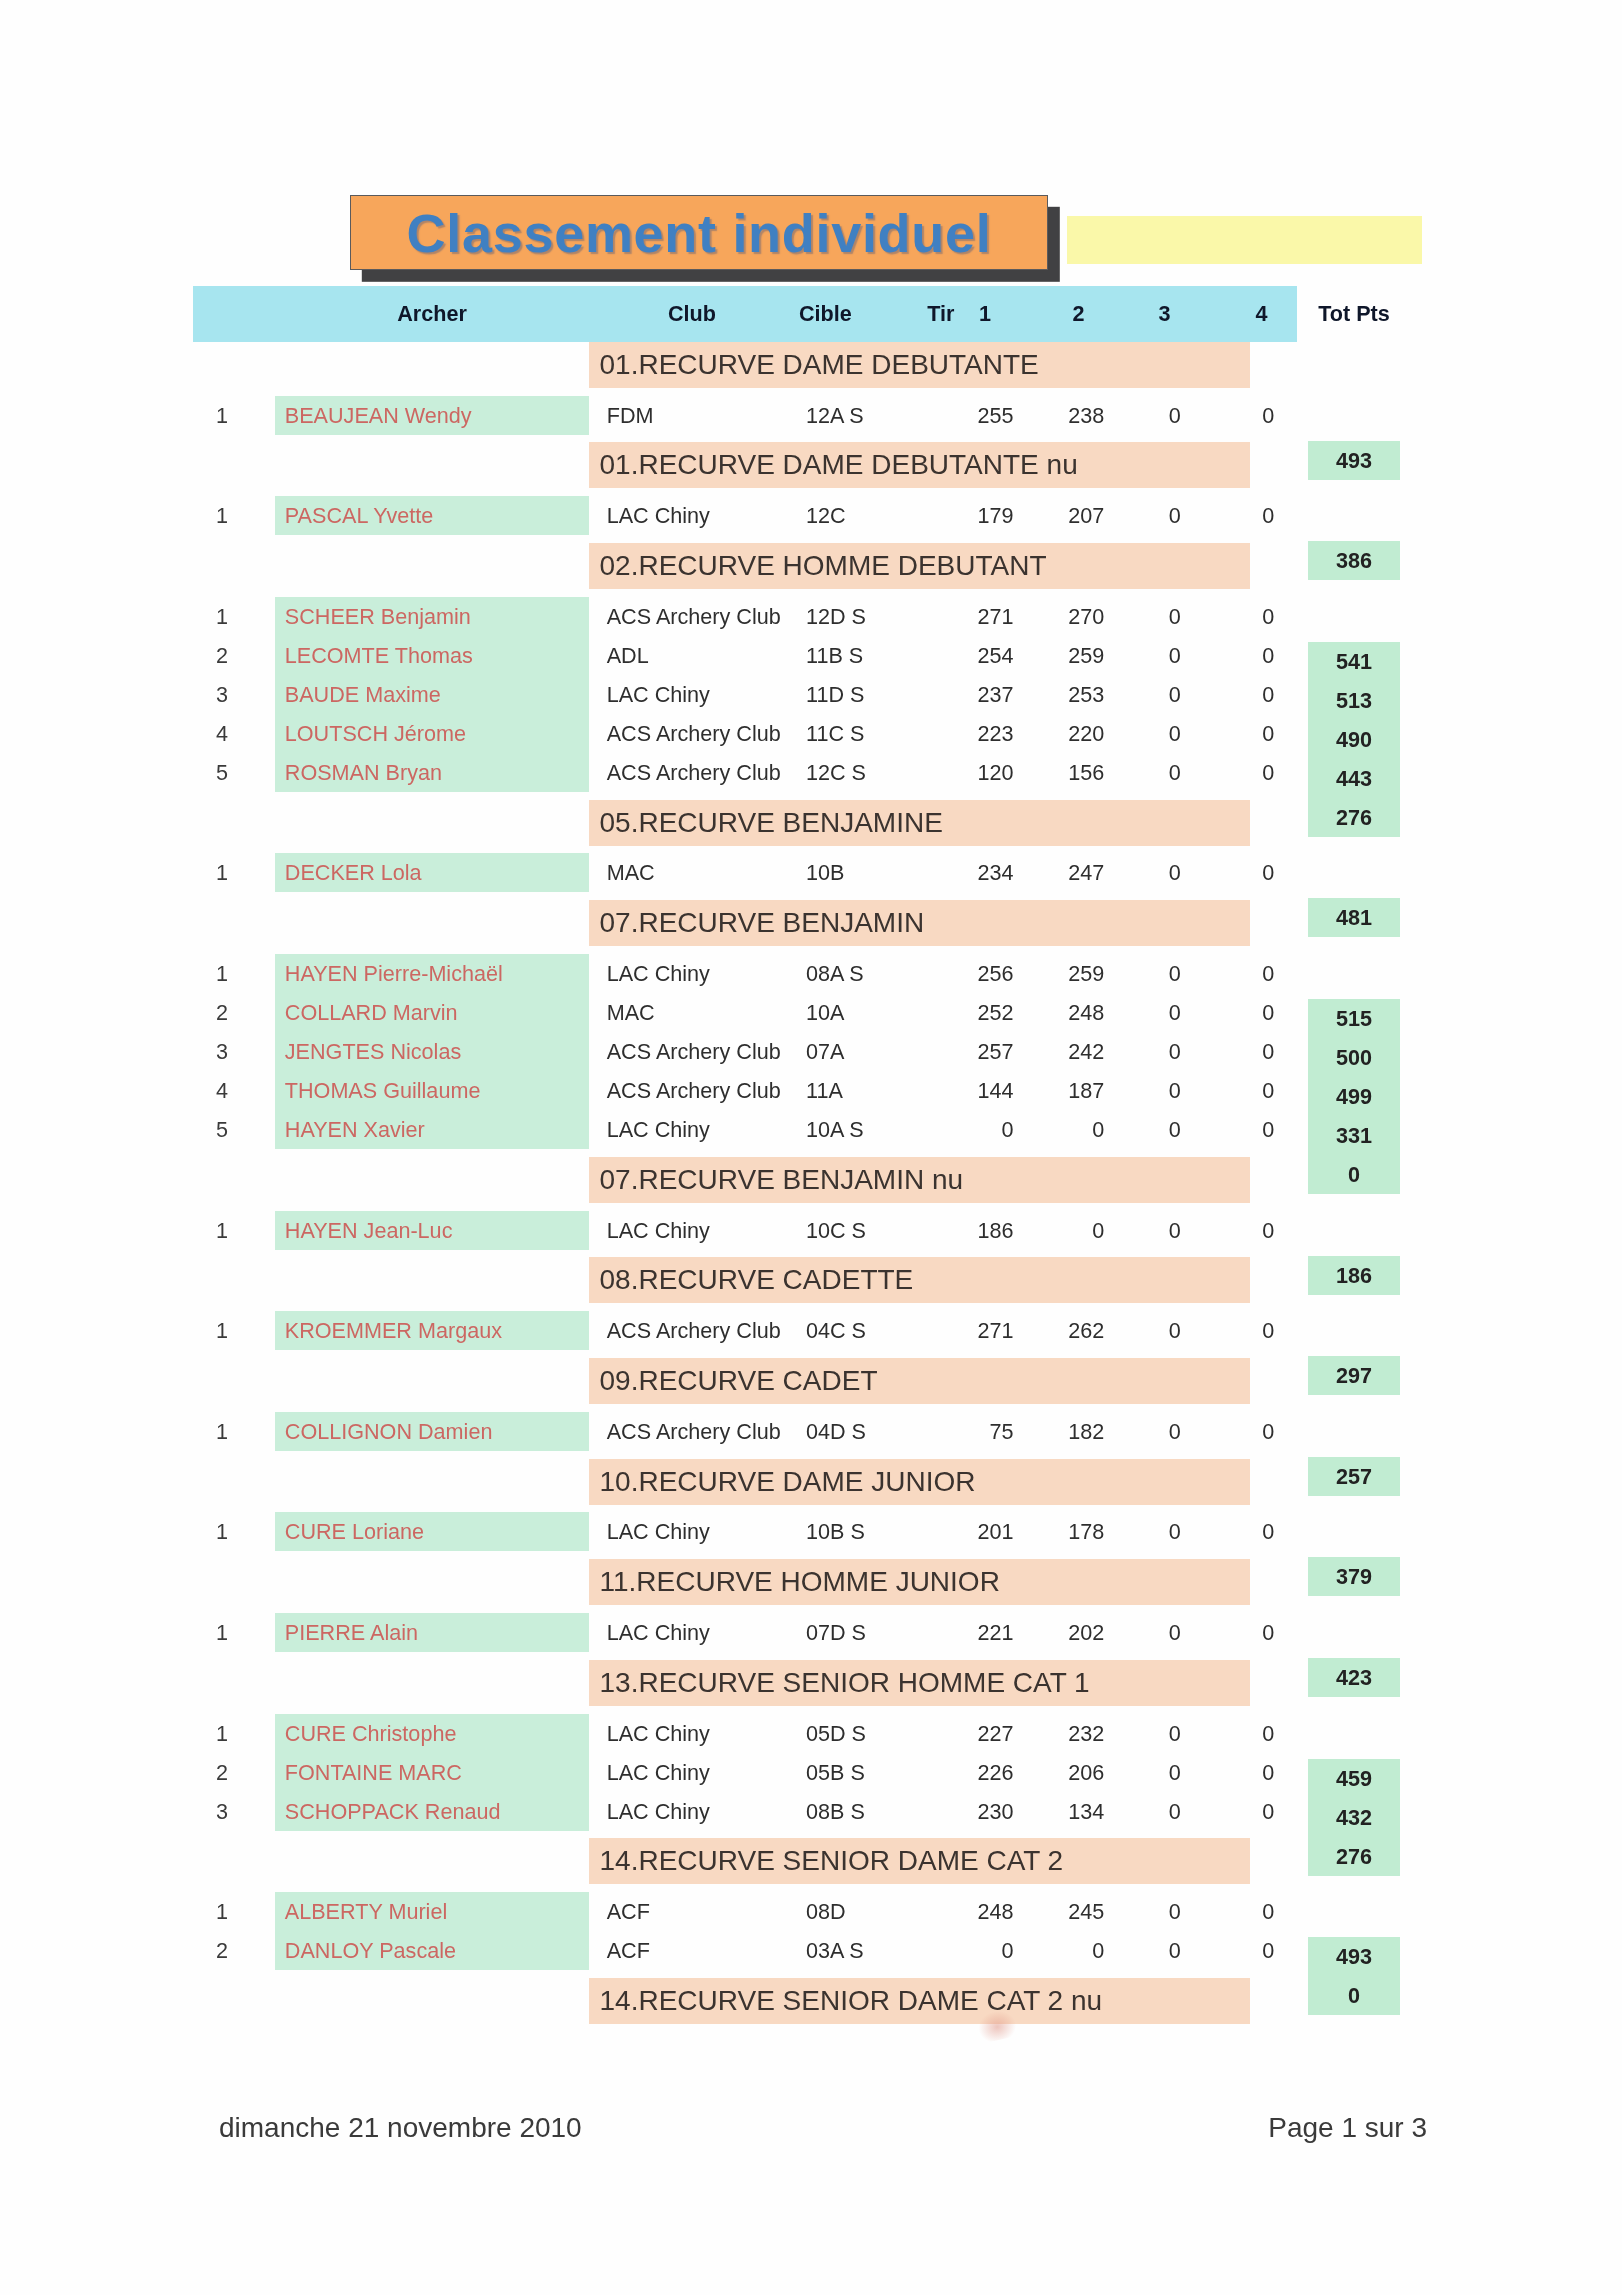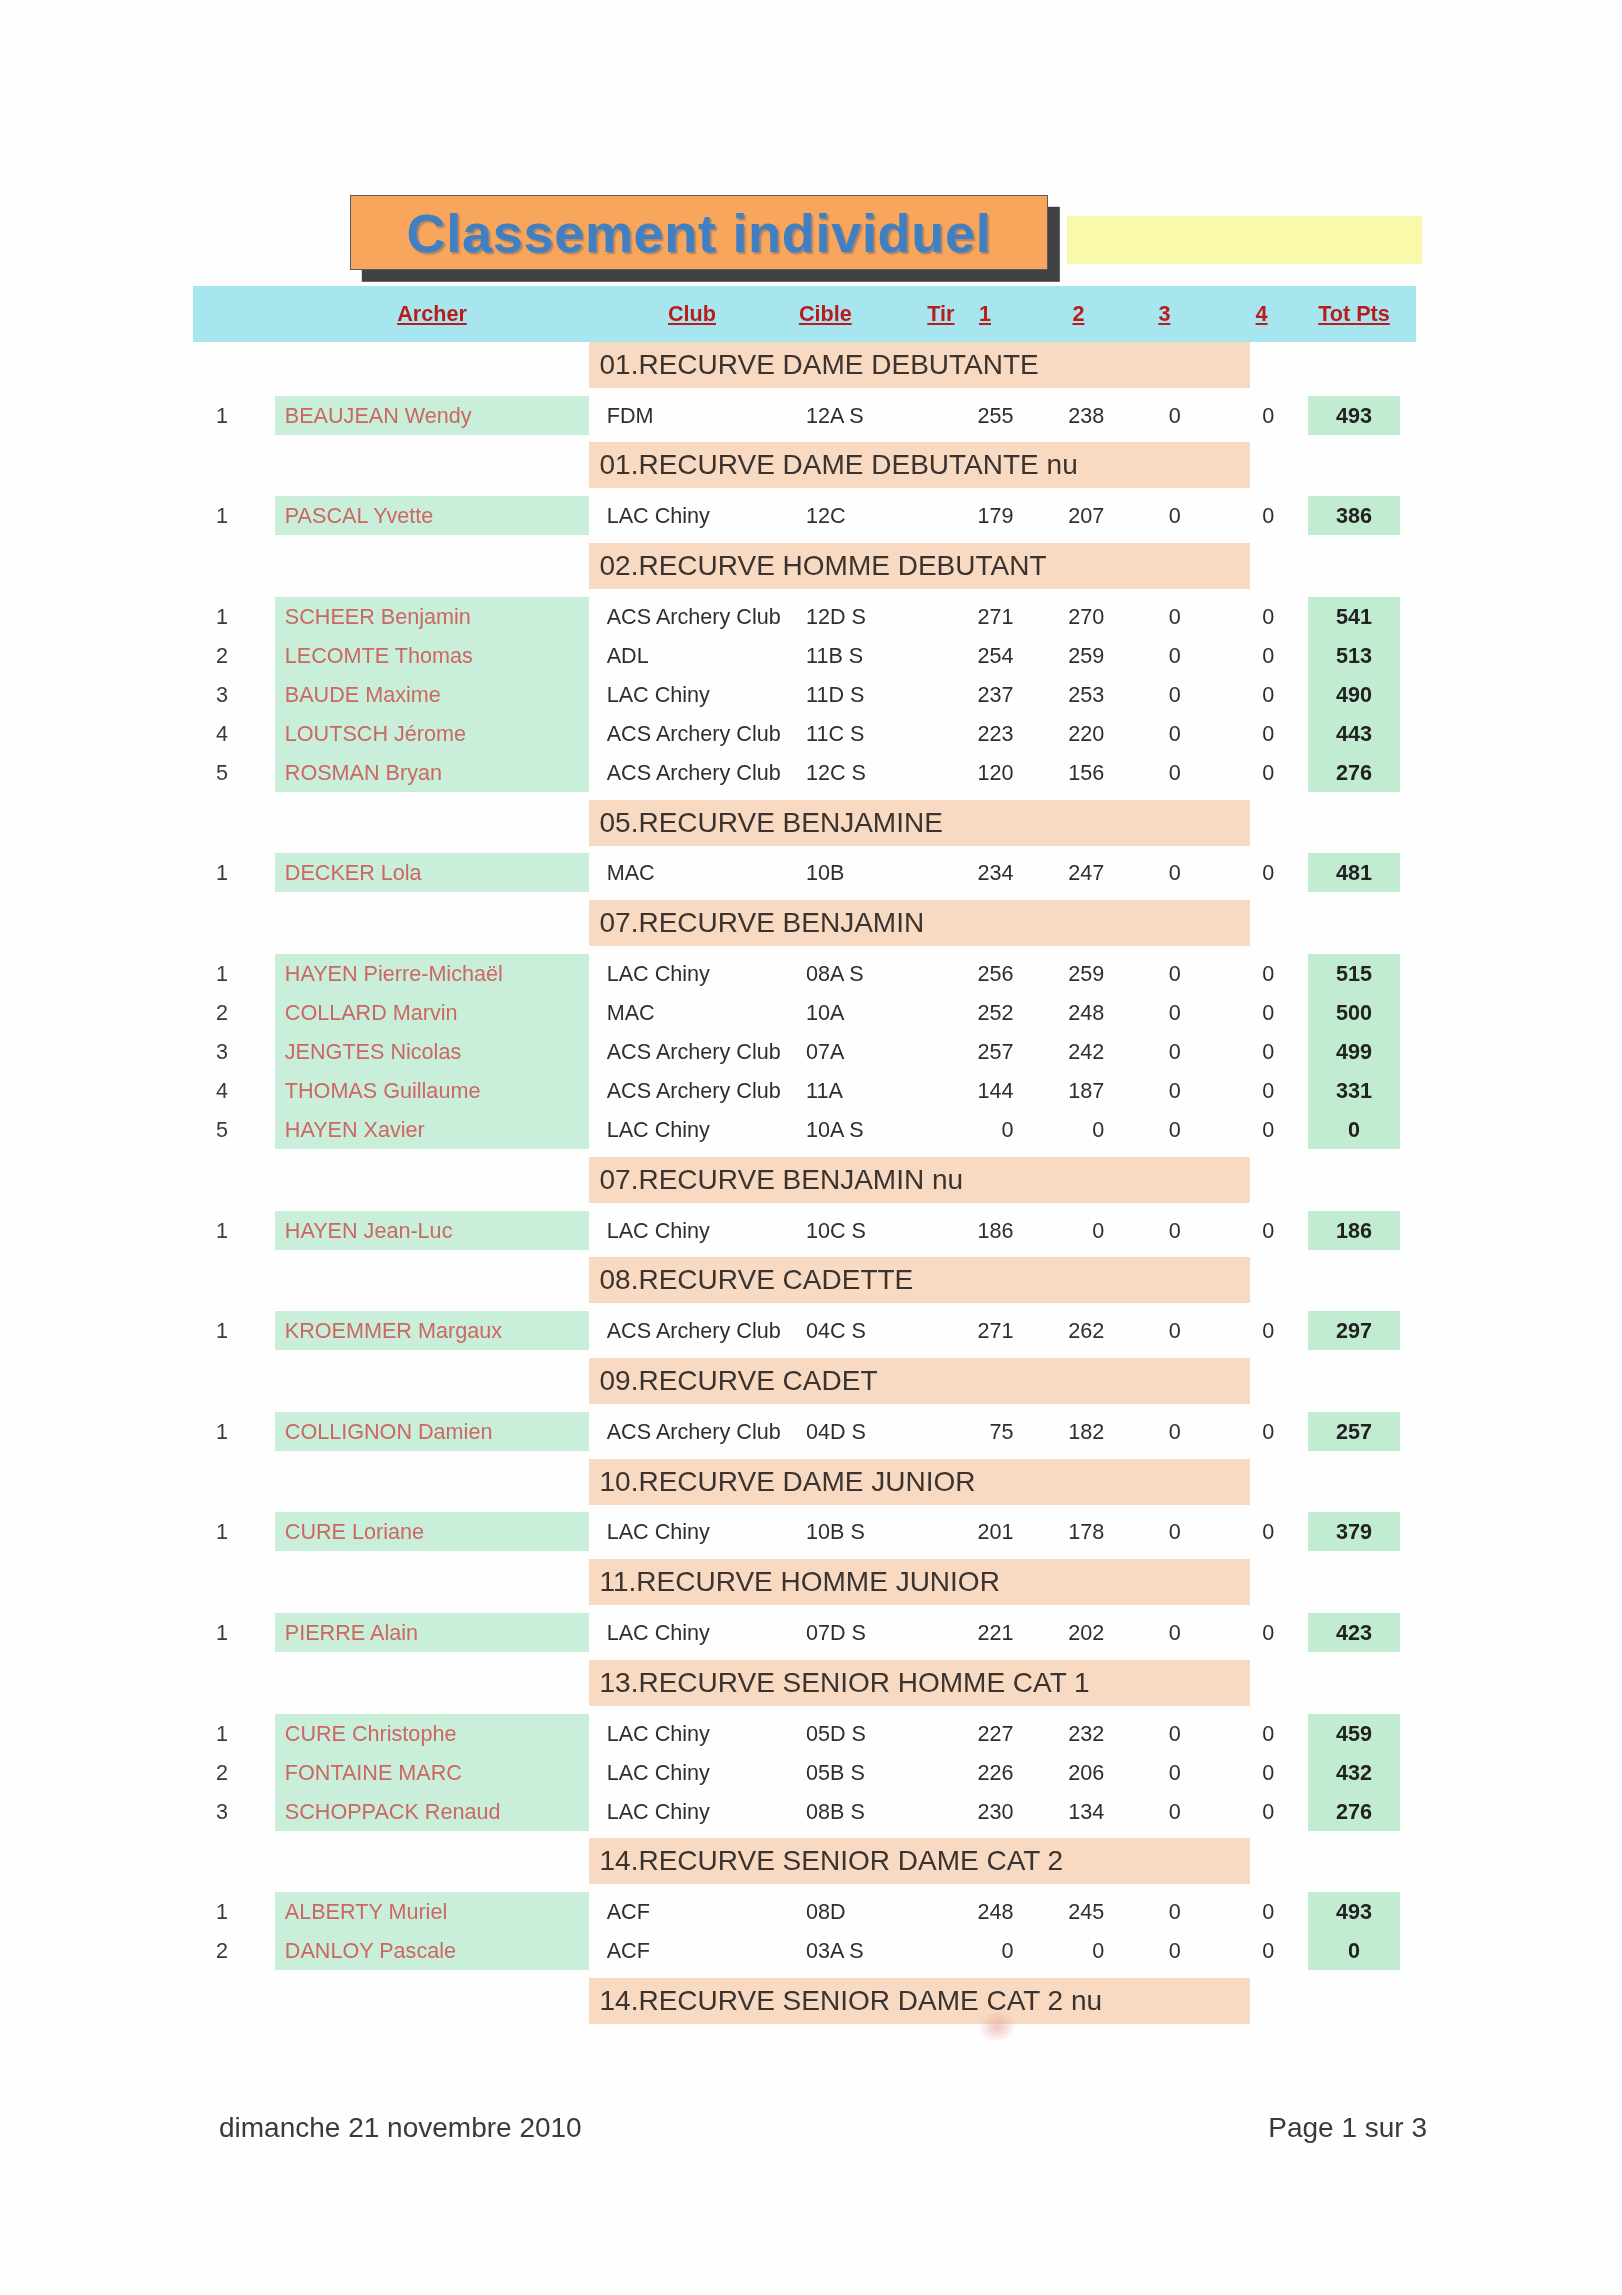--- a/index.html
+++ b/index.html
@@ -39,27 +39,26 @@
   }
 
   
   .thead, .row {
     display: grid;
     grid-template-columns: 82px 314px 206px 114px 111px 92px 78px 92px 26px 92px 16.3px;
   }
   .thead {
     position: absolute;
     left: 193px; top: 286px;
-    width: 1223px; height: 56px;
+    width: 1104px; height: 56px;
     background: var(--header_cyan);
     align-items: center;
     font-size: 21.6px;
     font-weight: bold;
-    color: #b91c1c;
-    text-decoration: underline;
+    color: #0f172a;
   }
   .hc { display: block; }
   .hc.center { text-align: center; }
   .hc.cible { text-align: left; padding-left: 3.9px; }
   .hc.tir1 { display: flex; justify-content: space-between; padding-left: 18.3px; padding-right: 29px; }
   .hc.r2 { text-align: right; padding-right: 27.5px; }
   .hc.r3 { text-align: right; padding-right: 19.6px; }
   .hc.r4 { text-align: right; padding-right: 14.4px; }
 
   .sections {
@@ -82,21 +81,21 @@
   .row { width: 1223px; height: 39px; font-size: 21.6px; }
   .cell { display:block; line-height: 39px; height: 39px; white-space: nowrap; overflow: hidden; box-sizing: border-box; }
   .cell.rank  { text-align: right; padding-right: 47px; color: #3a3a3a; }
   .cell.name  { background: var(--row_green); padding-left: 9.8px; color: var(--name_red); font-weight: 500; }
   .cell.club  { padding-left: 17.7px; }
   .cell.cible { padding-left: 11px; }
   .cell.t1 { text-align: right; padding-right: 6.5px; }
   .cell.t2 { text-align: right; padding-right: 7.8px; }
   .cell.t3 { text-align: right; padding-right: 9.2px; }
   .cell.t4 { text-align: right; padding-right: 7.8px; }
-  .cell.total { background: var(--total_green); text-align: center; font-weight: bold; color: #222; }
+  .cell.total { background: var(--total_green); text-align: center; font-weight: bold; color: #222; margin-top: 45px; }
 
   
   .footer {
     position: absolute;
     left: 219px; right: 196px; top: 2112px;
     display: flex; justify-content: space-between;
     font-size: 28px;
     color: #3a3a3a;
   }
 

